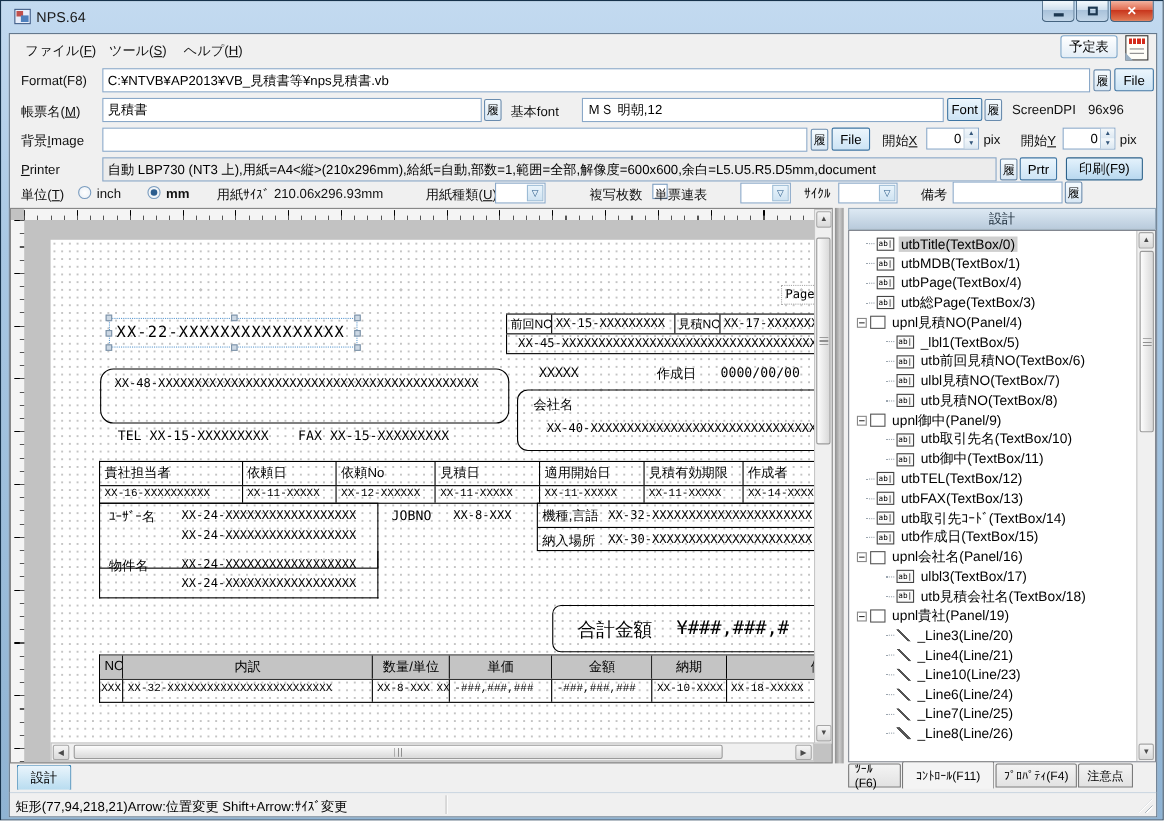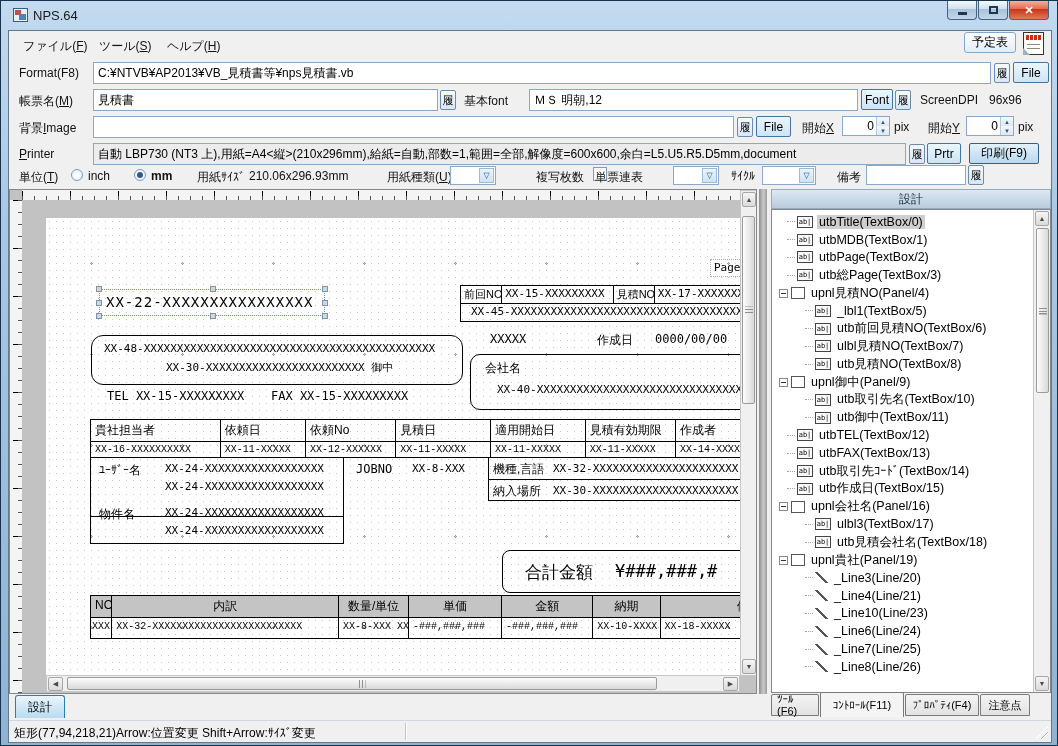--- a/index.html
+++ b/index.html
@@ -231,21 +231,20 @@
           <span class="pcell" style="width:338px;padding-left:10px;">XX-45-XXXXXXXXXXXXXXXXXXXXXXXXXXXXXXXXXXXXXX</span>
         </div>
       </div>
 
       <div class="pg-el" style="left:444px;top:114px;font-size:12px;">XXXXX</div>
       <div class="pg-el jp" style="left:551px;top:114px;font-size:12px;">作成日</div>
       <div class="pg-el" style="left:609px;top:114px;font-size:12px;">0000/00/00</div>
 
       <div class="formbox" style="left:45px;top:117px;width:372px;height:50px;border-radius:12px;">
         <div class="pg-el" style="left:12px;top:6px;font-size:11px;">XX-48-XXXXXXXXXXXXXXXXXXXXXXXXXXXXXXXXXXXXXXXXXXXX</div>
-        <div class="pg-el" style="left:74px;top:24px;font-size:11px;">XX-30-XXXXXXXXXXXXXXXXXXXXXXXX 御中</div>
       </div>
       <div class="pg-el" style="left:61px;top:171px;font-size:12px;">TEL XX-15-XXXXXXXXX</div>
       <div class="pg-el" style="left:225px;top:171px;font-size:12px;">FAX XX-15-XXXXXXXXX</div>
 
       <div class="formbox" style="left:424px;top:136px;width:300px;height:56px;border-radius:10px;">
         <div class="pg-el jp" style="left:14px;top:5px;font-size:12px;">会社名</div>
         <div class="pg-el" style="left:26px;top:28px;font-size:11px;">XX-40-XXXXXXXXXXXXXXXXXXXXXXXXXXXXXXXXXXX</div>
       </div>
 
       <div class="ftable" style="left:44px;top:201px;width:676px;">
@@ -348,21 +347,21 @@
           <span class="tlabel">utbTitle(TextBox/0)</span>
         </div>
       <div class="trow lv1">
           <span class="tcon"></span>
           <span class="tico ab"></span>
           <span class="tlabel">utbMDB(TextBox/1)</span>
         </div>
       <div class="trow lv1">
           <span class="tcon"></span>
           <span class="tico ab"></span>
-          <span class="tlabel">utbPage(TextBox/2)</span>
+          <span class="tlabel">utbPage(TextBox/4)</span>
         </div>
       <div class="trow lv1">
           <span class="tcon"></span>
           <span class="tico ab"></span>
           <span class="tlabel">utb総Page(TextBox/3)</span>
         </div>
       <div class="trow lv0">
           <span class="texp"></span>
           <span class="tico pnl"></span>
           <span class="tlabel">upnl見積NO(Panel/4)</span>

